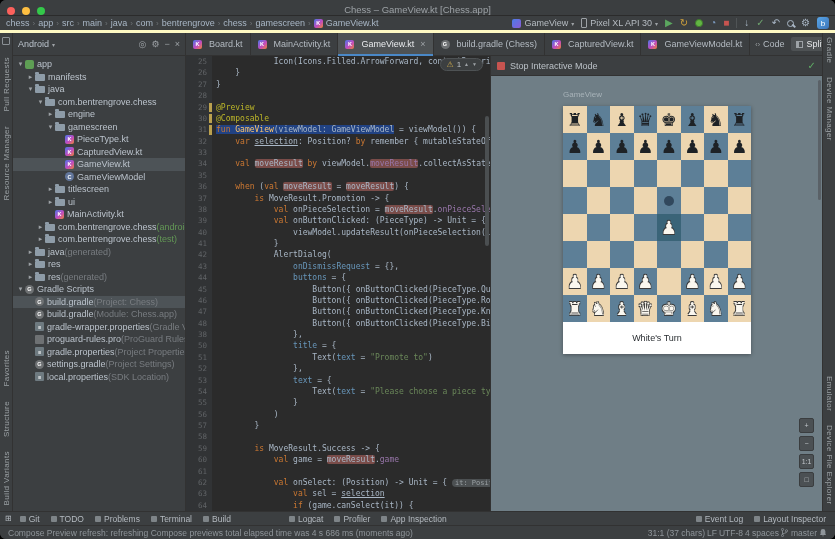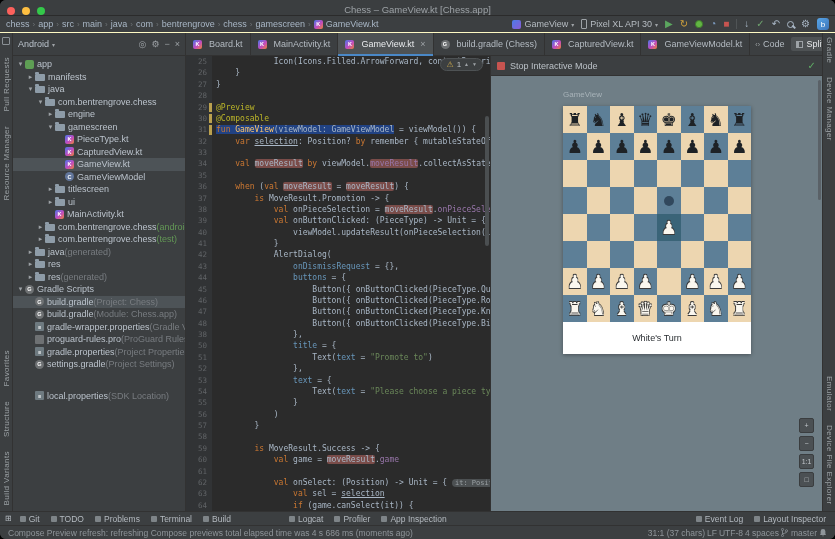--- a/index.html
+++ b/index.html
@@ -7,21 +7,21 @@
   body{font-family:"Liberation Sans",sans-serif}
   .app{position:relative;width:835px;height:539px;background:#3C3F41;border-radius:6px;overflow:hidden;font-size:9px;color:#A9B7C6}
 
   
   .titlebar{height:16px;background:#3B3E40;border-bottom:1px solid #2B2B2B;display:flex;align-items:flex-end;position:relative}
   .tl{width:8px;height:8px;border-radius:50%;margin-left:7px;flex:none}
   .tl.r{background:#FC615C}.tl.y{background:#FDBE41}.tl.g{background:#34C84A}
   .wtitle{position:absolute;left:0;right:0;text-align:center;color:#9DA2A6;font-size:9.5px}
 
   
-  .navbar{height:17px;border-bottom:1px solid #fef9c3;display:flex;align-items:center;padding:0 6px;background:#3C3F41}
+  .navbar{height:17px;border-bottom:3px solid #fef9c3;display:flex;align-items:center;padding:0 6px;background:#3C3F41}
   .crumbs{display:flex;align-items:center;gap:3px;white-space:nowrap;overflow:hidden;flex:1;min-width:0}
   .crumb{color:#A9B7C6;display:inline-flex;align-items:center}
   .crumb-sep{color:#6E7377;font-size:8px}
   .rt{display:flex;align-items:center;gap:7px;flex:none;padding-left:8px}
   .chip{display:flex;align-items:center;gap:3px;color:#B6BCC2}
   .caret{font-size:6px;color:#9DA2A6}
   .cfg-ic{width:9px;height:9px;border-radius:2px;background:linear-gradient(135deg,#4B7CE8,#8A5BD6);flex:none}
   .phone-ic{width:6px;height:10px;border:1px solid #9DA2A6;border-radius:1px;flex:none}
   .ti{font-size:10px;line-height:1}
   .run{color:#5BA65F}.apply{color:#D1A23C}.stop{color:#C75450}.prof{color:#7B99BE}
@@ -345,21 +345,21 @@
             <span class="ficon i-props">≡</span>
             <span class="tlabel">gradle.properties</span>
             <span class="tsfx-gray"> (Project Properties)</span>
           </div>
           <div class="trow" style="padding-left: 13px;">
             <span class="chev"></span>
             <span class="ficon i-gradle">G</span>
             <span class="tlabel">settings.gradle</span>
             <span class="tsfx-gray"> (Project Settings)</span>
           </div>
-          <div class="trow" style="padding-left: 13px; margin-top: 19px;">
+          <div class="trow" style="padding-left: 13px;">
             <span class="chev"></span>
             <span class="ficon i-props">≡</span>
             <span class="tlabel">local.properties</span>
             <span class="tsfx-gray"> (SDK Location)</span>
           </div>
         </div>
     </div>
 
     <div class="right-area">
       <div class="tabstrip">

